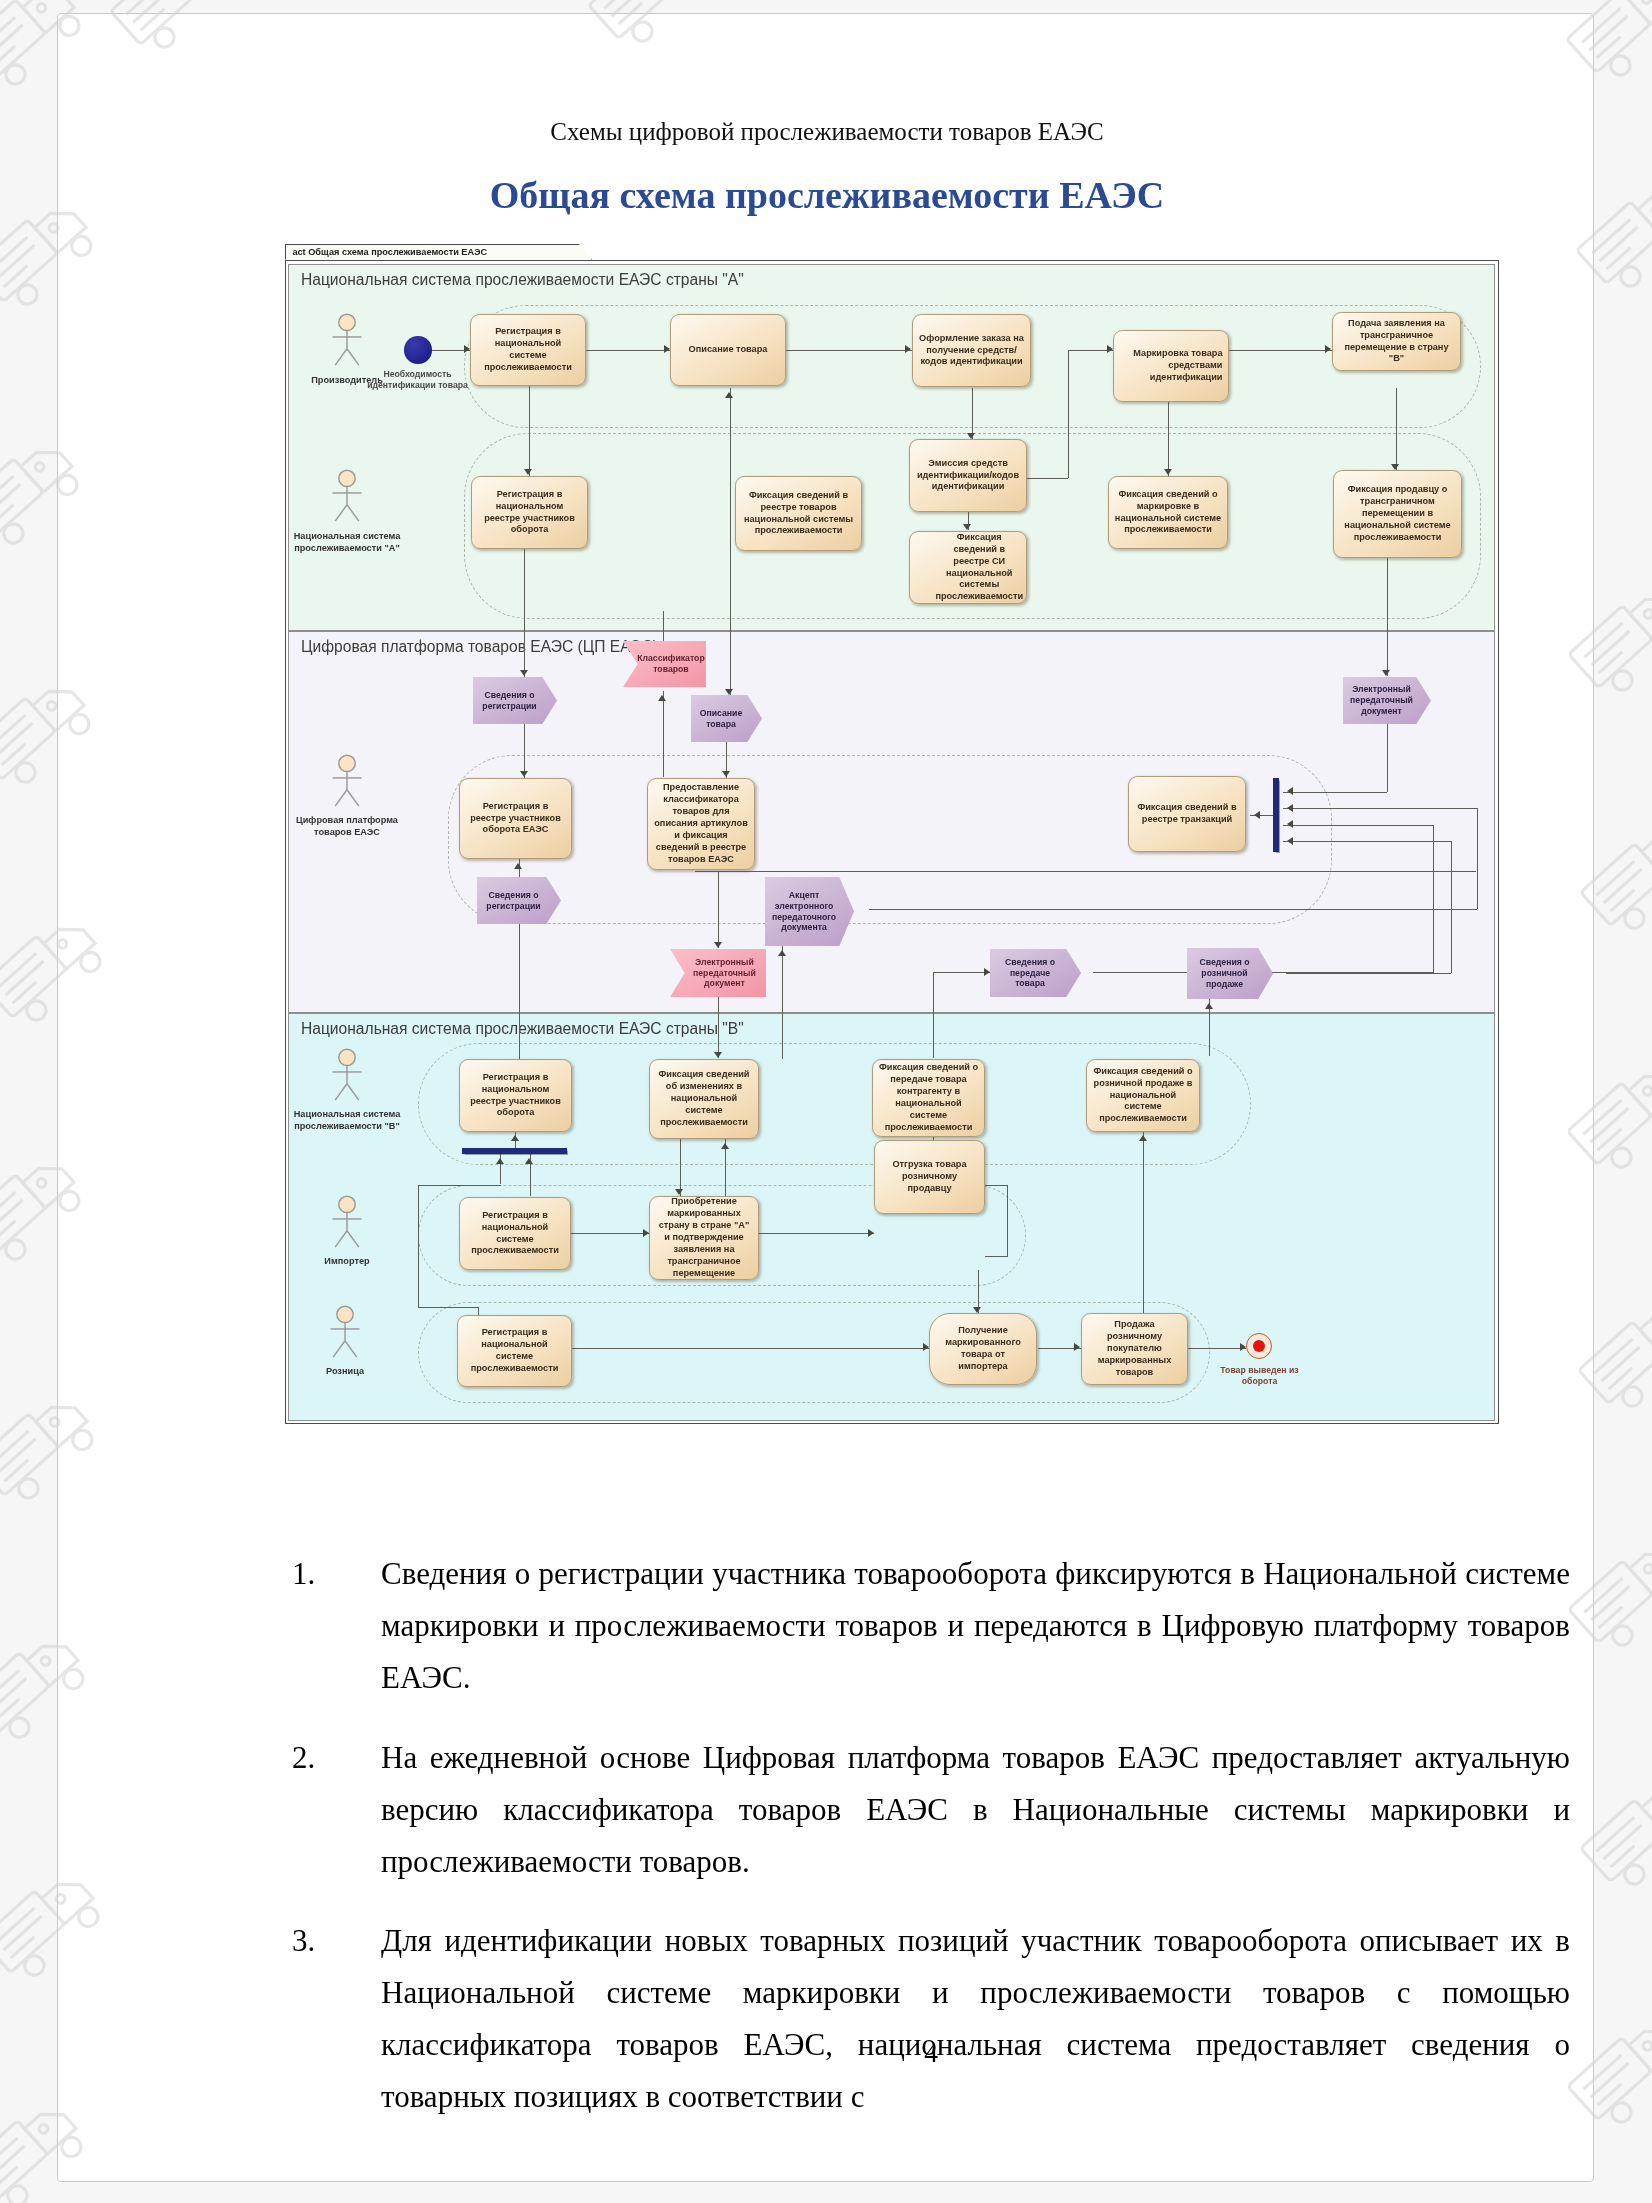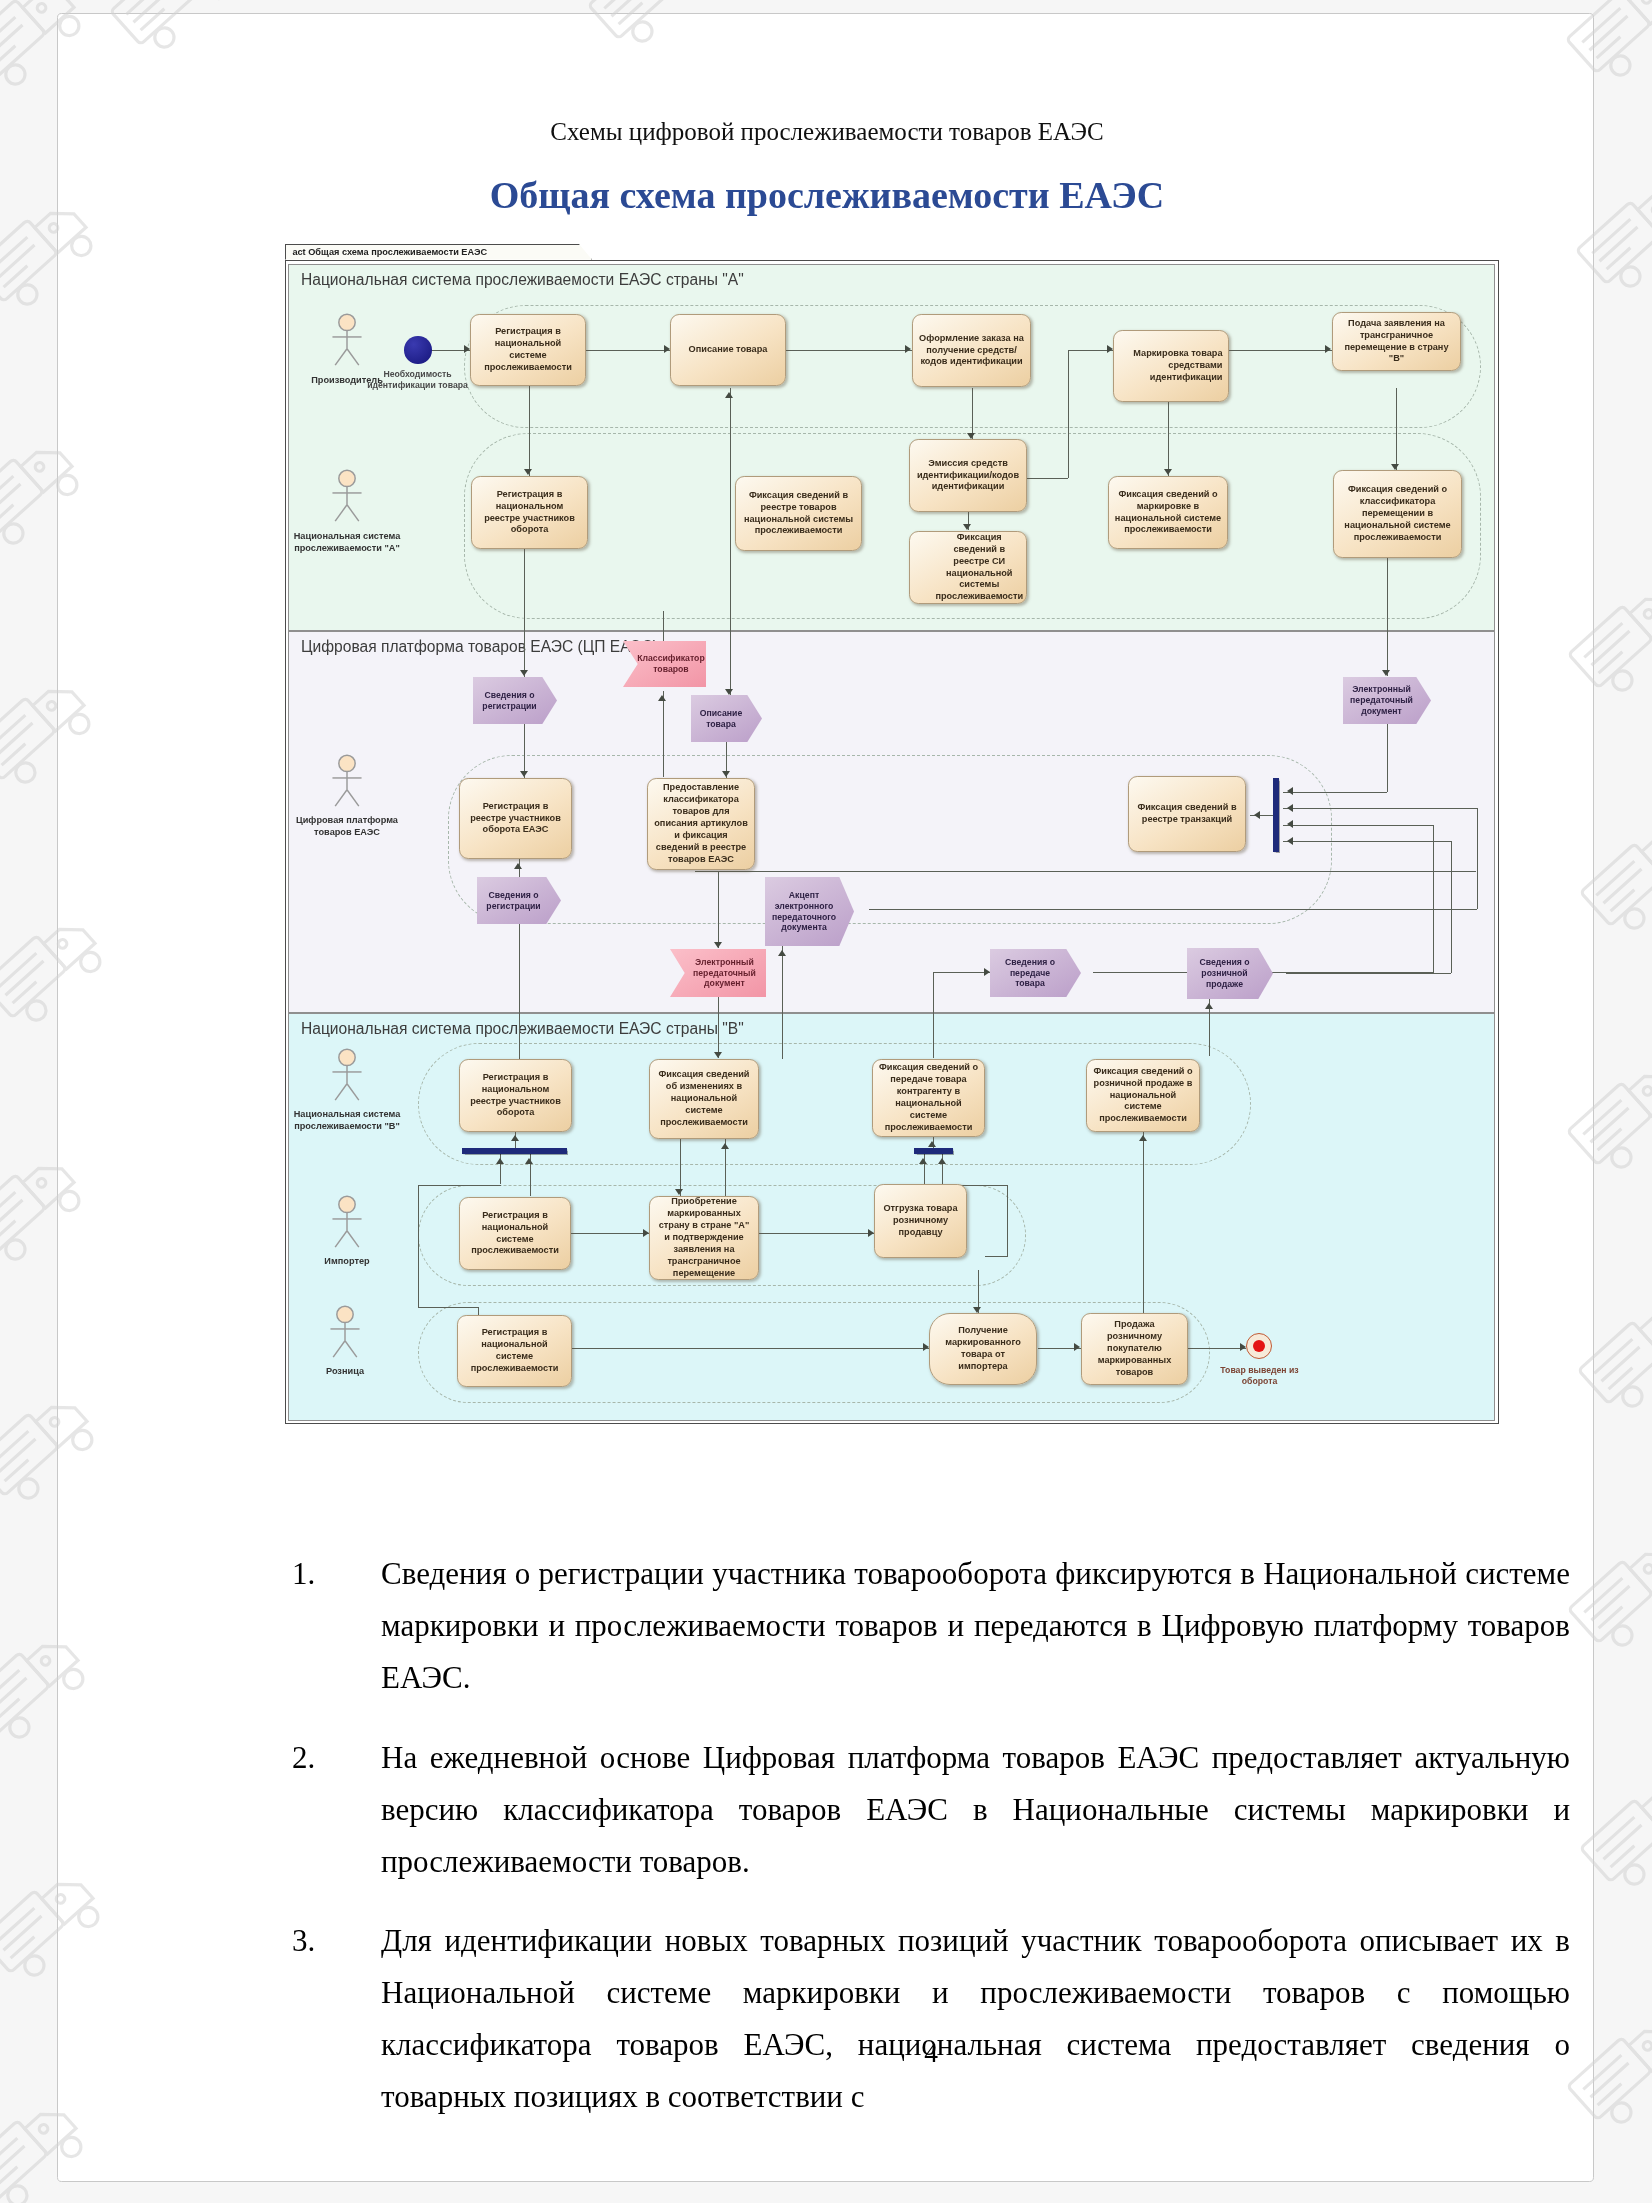--- a/index.html
+++ b/index.html
@@ -354,21 +354,21 @@
     <div class="node-activity" style="left: 470px; top: 314px; width: 116px; height: 72px;">Регистрация в национальной системе прослеживаемости</div>
     <div class="node-activity" style="left: 670px; top: 314px; width: 116px; height: 72px;">Описание товара</div>
     <div class="node-activity" style="left: 912px; top: 314px; width: 119px; height: 73px;">Оформление заказа на получение средств/кодов идентификации</div>
     <div class="node-activity" style="left: 1113px; top: 330px; width: 116px; height: 72px; text-align: right;">Маркировка товара средствами идентификации</div>
     <div class="node-activity" style="left: 1332px; top: 312px; width: 129px; height: 59px;">Подача заявления на трансграничное перемещение в страну "В"</div>
     <div class="node-activity" style="left: 471px; top: 476px; width: 117px; height: 73px;">Регистрация в национальном реестре участников оборота</div>
     <div class="node-activity" style="left: 735px; top: 476px; width: 127px; height: 75px;">Фиксация сведений в реестре товаров национальной системы прослеживаемости</div>
     <div class="node-activity" style="left: 909px; top: 439px; width: 118px; height: 73px;">Эмиссия средств идентификации/кодов идентификации</div>
     <div class="node-activity" style="left: 909px; top: 531px; width: 118px; height: 73px; padding-left: 28px;">Фиксация сведений в реестре СИ национальной системы прослеживаемости</div>
     <div class="node-activity" style="left: 1108px; top: 476px; width: 120px; height: 73px;">Фиксация сведений о маркировке в национальной системе прослеживаемости</div>
-    <div class="node-activity" style="left: 1333px; top: 470px; width: 129px; height: 88px;">Фиксация сведений о классификатора перемещении в национальной системе прослеживаемости</div>
+    <div class="node-activity" style="left: 1333px; top: 470px; width: 129px; height: 88px;">Фиксация продавцу о трансграничном перемещении в национальной системе прослеживаемости</div>
     <div class="shape send" style="left: 473px; top: 677px; width: 84px; height: 47px;">Сведения о регистрации</div>
     <div class="shape receive" style="left: 623px; top: 641px; width: 83px; height: 46px;">Классификатор товаров</div>
     <div class="shape send" style="left: 691px; top: 695px; width: 71px; height: 47px;">Описание товара</div>
     <div class="shape send" style="left: 1343px; top: 677px; width: 88px; height: 47px;">Электронный передаточный документ</div>
     <div class="node-activity" style="left: 459px; top: 778px; width: 113px; height: 81px;">Регистрация в реестре участников оборота ЕАЭС</div>
     <div class="node-activity" style="left: 647px; top: 778px; width: 108px; height: 92px;">Предоставление классификатора товаров для описания артикулов и фиксация сведений в реестре товаров ЕАЭС</div>
     <div class="node-activity" style="left: 1128px; top: 776px; width: 118px; height: 76px;">Фиксация сведений в реестре транзакций</div>
     <div class="bar" style="left: 1273px; top: 778px; width: 6.4px; height: 74px;"></div>
     <div class="shape send" style="left: 477px; top: 877px; width: 84px; height: 47px;">Сведения о регистрации</div>
     <div class="shape send" style="left: 765px; top: 877px; width: 89px; height: 69px;">Акцепт электронного передаточного документа</div>
@@ -376,21 +376,21 @@
     <div class="shape send" style="left: 990px; top: 949px; width: 91px; height: 48px;">Сведения о передаче товара</div>
     <div class="shape send" style="left: 1187px; top: 948px; width: 86px; height: 51px;">Сведения о розничной продаже</div>
     <div class="node-activity" style="left: 459px; top: 1059px; width: 113px; height: 73px;">Регистрация в национальном реестре участников оборота</div>
     <div class="node-activity" style="left: 649px; top: 1059px; width: 110px; height: 80px;">Фиксация сведений об изменениях в национальной системе прослеживаемости</div>
     <div class="node-activity" style="left: 872px; top: 1059px; width: 113px; height: 78px;">Фиксация сведений о передаче товара контрагенту в национальной системе прослеживаемости</div>
     <div class="node-activity" style="left: 1086px; top: 1059px; width: 114px; height: 73px;">Фиксация сведений о розничной продаже в национальной системе прослеживаемости</div>
     <div class="bar" style="left: 462px; top: 1148px; width: 105px; height: 6.4px;"></div>
     <div class="bar" style="left: 914px; top: 1148px; width: 39px; height: 6.4px;"></div>
     <div class="node-activity" style="left: 459px; top: 1197px; width: 112px; height: 73px;">Регистрация в национальной системе прослеживаемости</div>
     <div class="node-activity" style="left: 649px; top: 1196px; width: 110px; height: 84px;">Приобретение маркированных страну в стране "А" и подтверждение заявления на трансграничное перемещение</div>
-    <div class="node-activity" style="left: 874px; top: 1184px; width: 93px; height: 74px;">Отгрузка товара розничному продавцу</div>
+    <div class="node-activity" style="left: 874px; top: 1140px; width: 111px; height: 74px;">Отгрузка товара розничному продавцу</div>
     <div class="node-activity" style="left: 457px; top: 1315px; width: 115px; height: 72px;">Регистрация в национальной системе прослеживаемости</div>
     <div class="node-activity" style="left: 929px; top: 1313px; width: 108px; height: 72px; border-radius: 21px;">Получение маркированного товара от импортера</div>
     <div class="node-activity" style="left: 1081px; top: 1313px; width: 107px; height: 72px;">Продажа розничному покупателю маркированных товаров</div>
     <div class="node-final" style="left: 1246px; top: 1333px; width: 26px; height: 26px;"></div>
     <div class="dtext" style="left: 1218px; top: 1365px; width: 83px; color: rgb(124, 68, 52);">Товар выведен из оборота</div>
     <div class="actor" style="left: 327px; top: 312px; width: 40px; height: 59px;"><svg width="40" height="59" viewBox="0 0 44 64" fill="none" stroke="#9a9a9a" stroke-width="1.6">
         <circle cx="22" cy="11" r="9" fill="#fbe3c4"></circle>
         <line x1="22" y1="20" x2="22" y2="40"></line>
         <line x1="6" y1="27" x2="38" y2="27"></line>
         <line x1="22" y1="40" x2="9" y2="58"></line>

